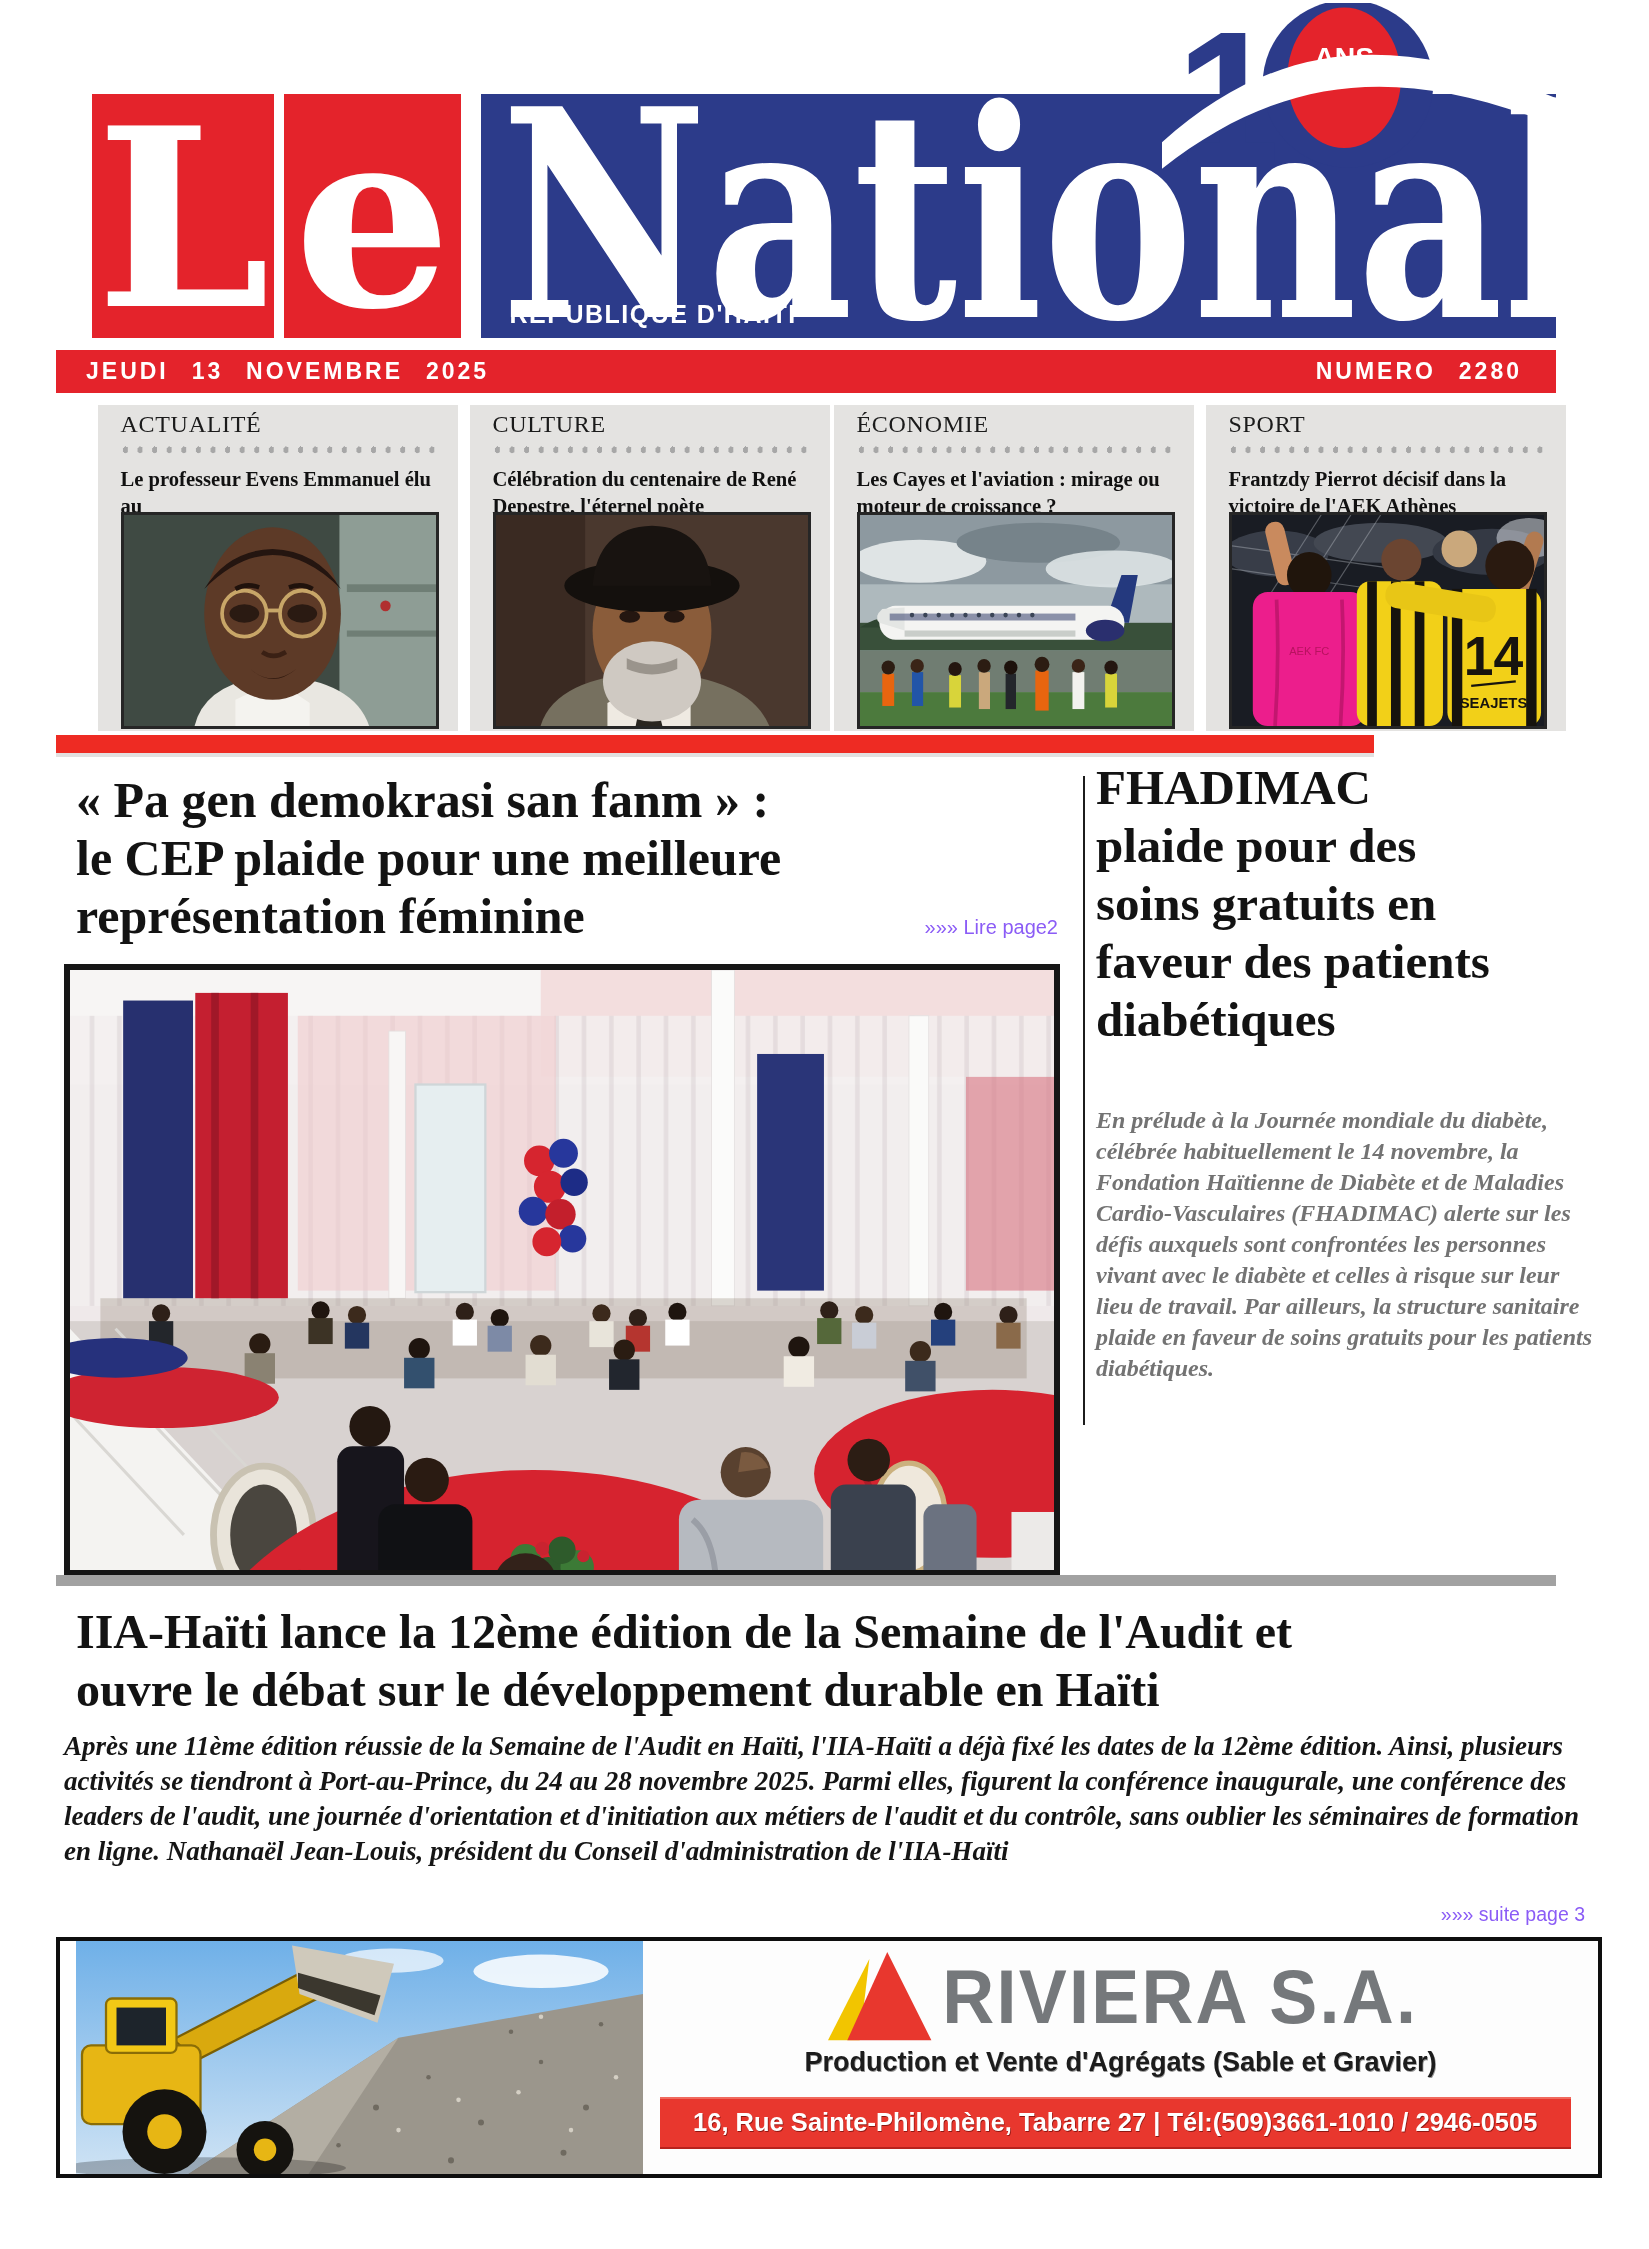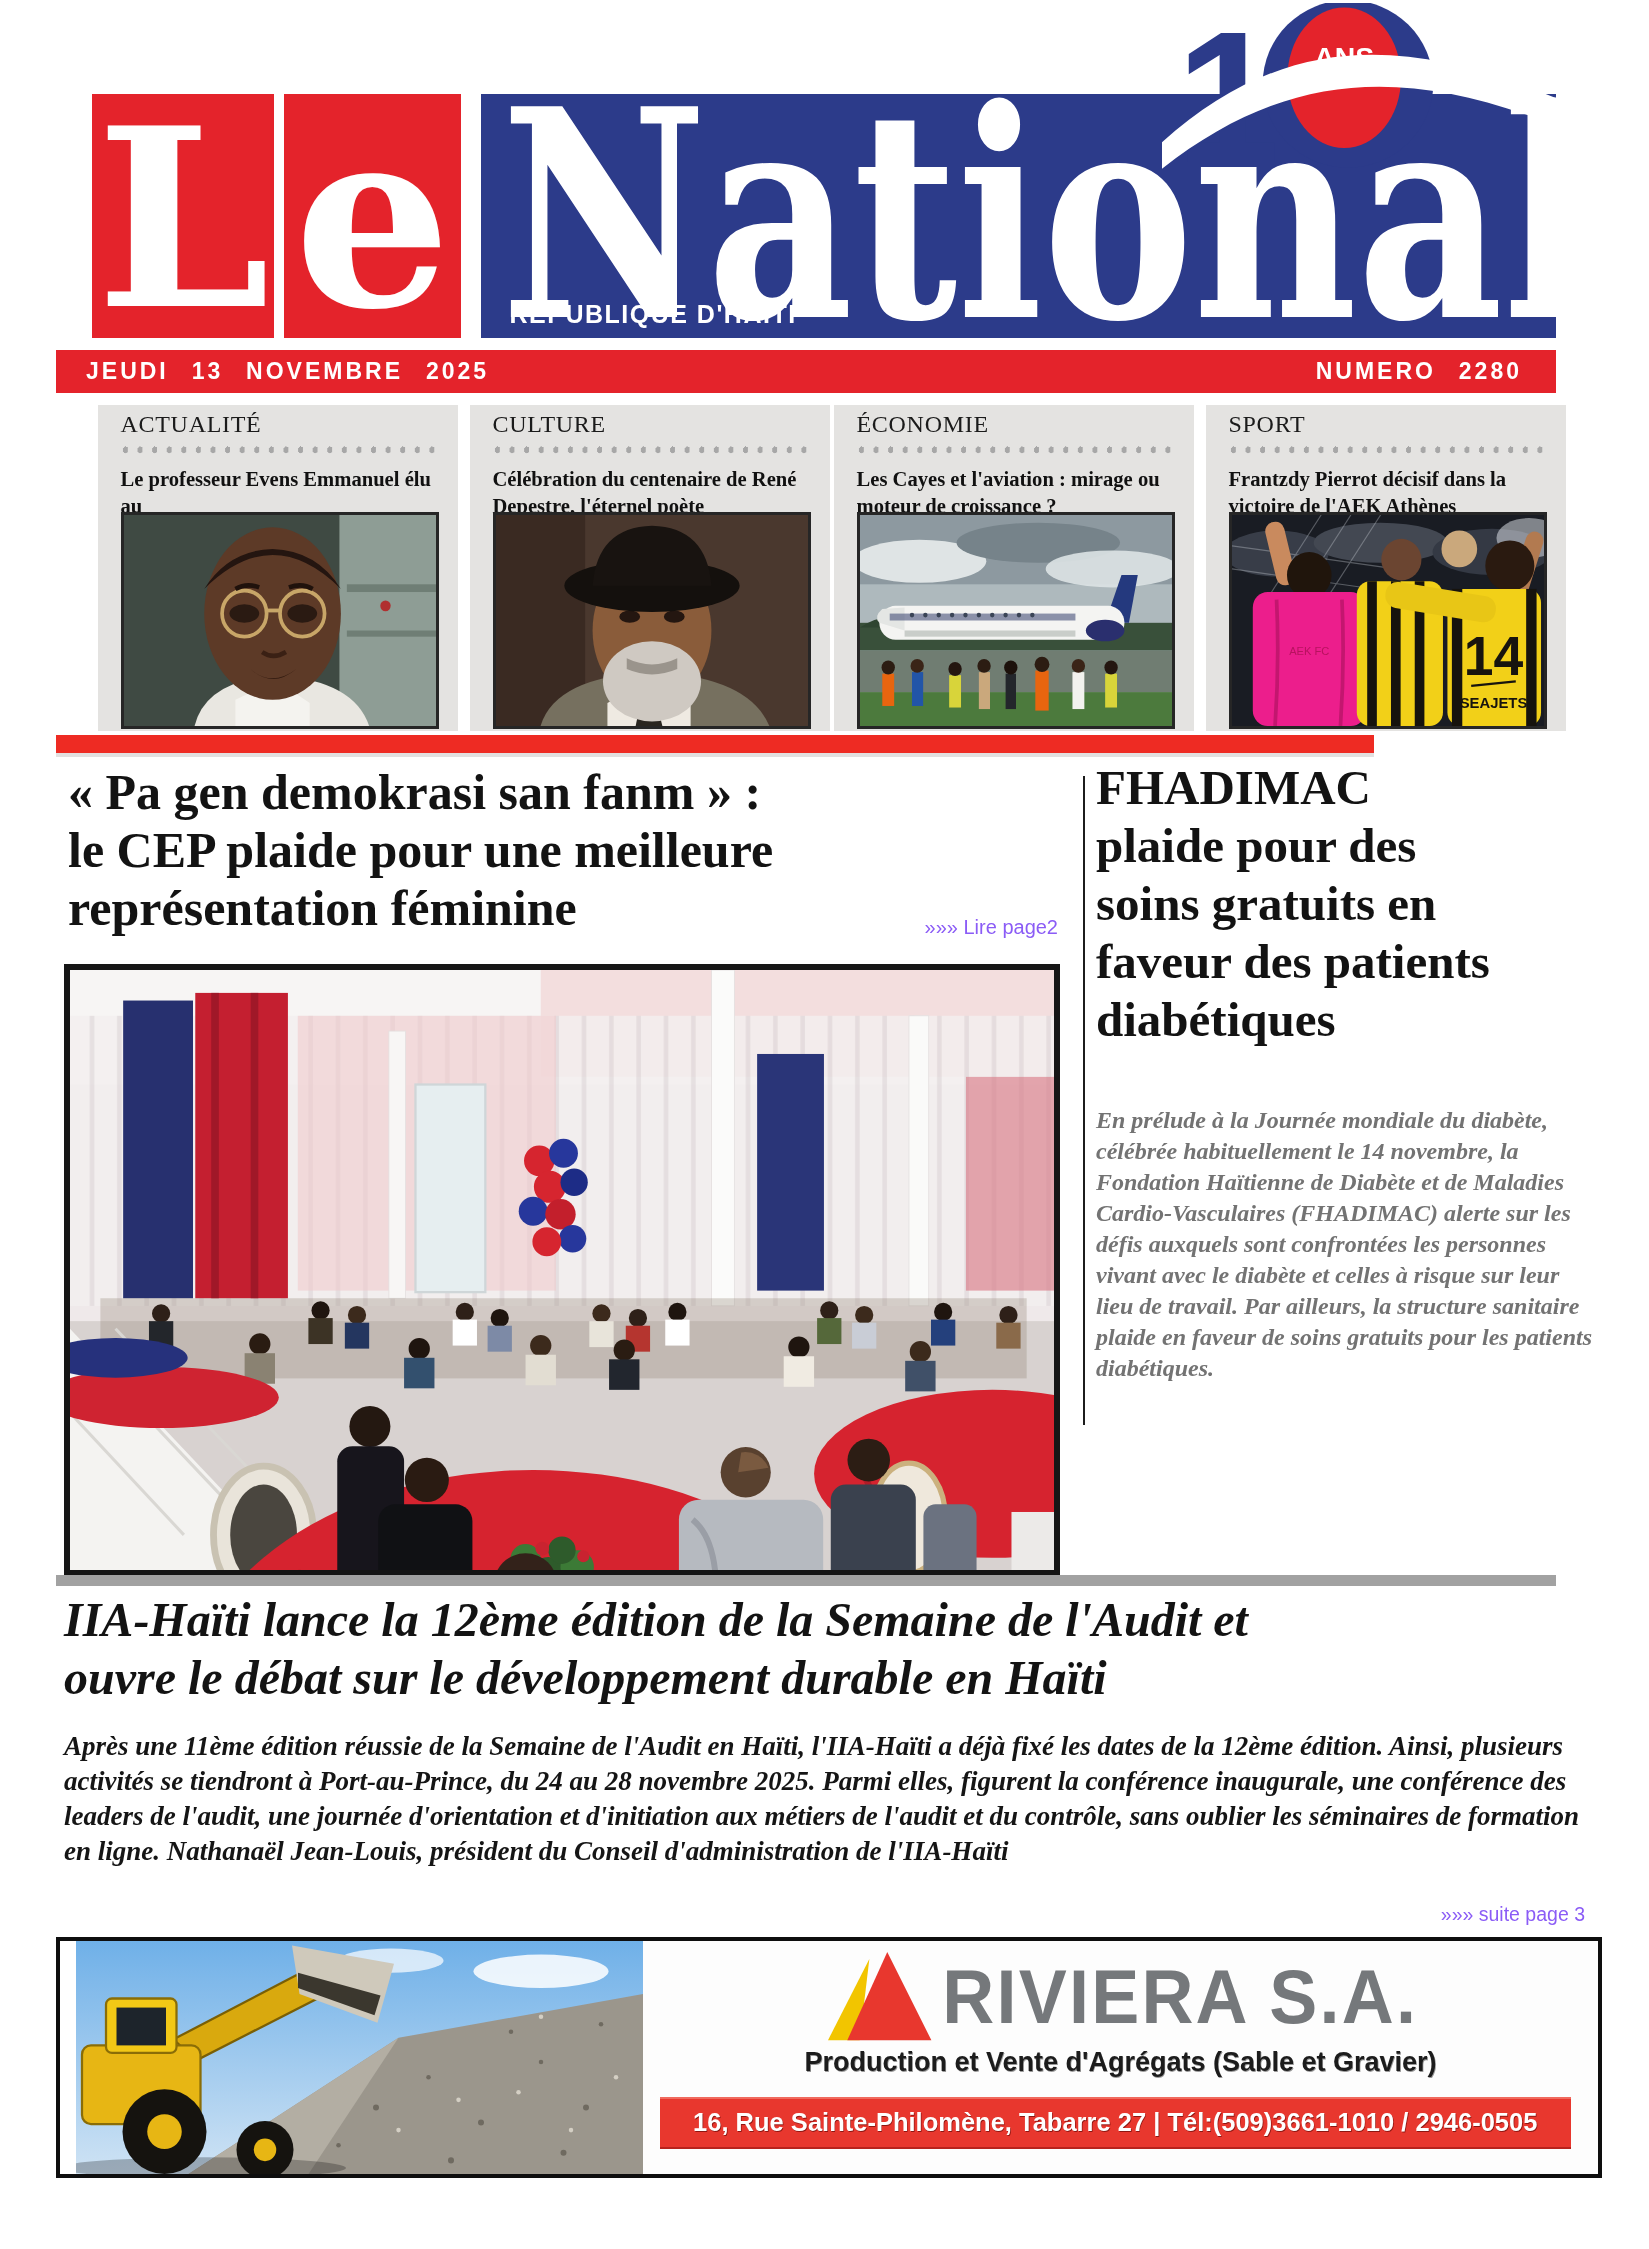--- a/index.html
+++ b/index.html
@@ -271,21 +271,21 @@
           <text x="352" y="208" text-anchor="middle" font-family="Liberation Sans,sans-serif" font-weight="700" font-size="72" fill="#17140e">14</text>
           <path d="M322 222 L382 216" stroke="#17140e" stroke-width="3"></path>
           <text x="352" y="250" text-anchor="middle" font-family="Liberation Sans,sans-serif" font-weight="700" font-size="20" fill="#17140e">SEAJETS</text>
         </svg>
       </div>
     </div>
   </section>
 
   <div class="redsep"></div>
 
-  <h1 class="lead-h preline" style="margin:4px;">« Pa gen demokrasi san fanm » :
+  <h1 class="lead-h preline" style="margin:12px;">« Pa gen demokrasi san fanm » :
 le CEP plaide pour une meilleure
 représentation féminine</h1>
   <div class="readmore lead-more">»»» Lire page2</div>
 
   <figure class="lead-photo" style="margin:0;">
     <svg viewBox="0 0 1296 786" preserveAspectRatio="none">
       <defs>
         <pattern id="curt" width="36" height="430" patternUnits="userSpaceOnUse">
           <rect width="36" height="430" fill="#f3efef"></rect>
             <rect x="26" width="6" height="430" fill="#e3dcde"></rect>
@@ -414,21 +414,21 @@
 
   <div class="vrule"></div>
   <h2 class="fh-h preline" style="margin:0;">FHADIMAC
 plaide pour des
 soins gratuits en
 faveur des patients
 diabétiques</h2>
   <p class="fh-deck" style="margin:0;">En prélude à la Journée mondiale du diabète, célébrée habituellement le 14 novembre, la Fondation Haïtienne de Diabète et de Maladies Cardio-Vasculaires (FHADIMAC) alerte sur les défis auxquels sont confrontées les personnes vivant avec le diabète et celles à risque sur leur lieu de travail. Par ailleurs, la structure sanitaire plaide en faveur de soins gratuits pour les patients diabétiques.</p>
 
   <div class="grayrule"></div>
-  <h2 class="iia-h preline" style="margin:0;font-style:italic;">IIA-Haïti lance la 12ème édition de la Semaine de l'Audit et
+  <h2 class="iia-h preline" style="margin:12px;">IIA-Haïti lance la 12ème édition de la Semaine de l'Audit et
 ouvre le débat sur le développement durable en Haïti</h2>
   <p class="iia-p" style="margin:0;">Après une 11ème édition réussie de la Semaine de l'Audit en Haïti, l'IIA-Haïti a déjà fixé les dates de la 12ème édition. Ainsi, plusieurs activités se tiendront à Port-au-Prince, du 24 au 28 novembre 2025. Parmi elles, figurent la conférence inaugurale, une conférence des leaders de l'audit, une journée d'orientation et d'initiation aux métiers de l'audit et du contrôle, sans oublier les séminaires de formation en ligne. Nathanaël Jean-Louis, président du Conseil d'administration de l'IIA-Haïti</p>
   <div class="readmore iia-more">»»» suite page 3</div>
 
   <footer class="ad">
     <div class="ad-photo">
       <svg viewBox="0 0 756 308" preserveAspectRatio="none">
         <defs>
           <linearGradient id="sky" x1="0" y1="0" x2="0" y2="1">
             <stop offset="0" stop-color="#6fb0e8"></stop>

